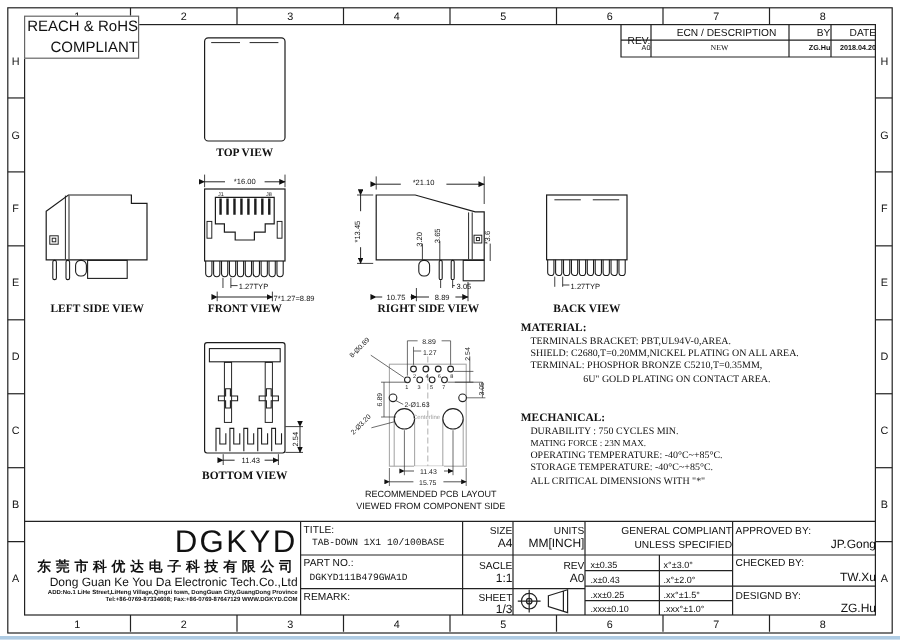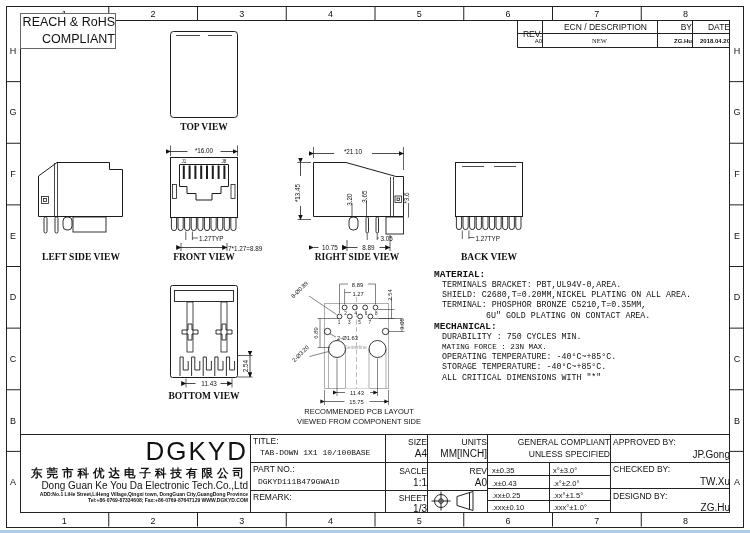--- a/index.html
+++ b/index.html
@@ -14,21 +14,21 @@
   .vlab{font-family:"Liberation Serif",serif;font-weight:bold;font-size:9.5px;fill:#111}
   .tinyp{font-family:"Liberation Sans",sans-serif;font-size:4.6px;fill:#222}
   .grayt{fill:#9a9a9a;font-family:"Liberation Sans",sans-serif;font-size:5px}
   
   .lbl{font-size:8.5px;line-height:10px}
   .val{font-size:10px;line-height:10px}
   .mono{font-family:"Liberation Mono",monospace;font-size:8px;line-height:9px}
   .tol{font-size:7.5px;line-height:9px}
   .rsm{font-size:6px;line-height:8px}
   .rser{font-family:"Liberation Serif",serif;font-size:6.5px;line-height:8px}
-  .mat{font-family:Liberation Mono, monospace}
+  .mat{font-family:Liberation Serif, serif}
   .mat-h{font-weight:bold;font-size:9.5px;line-height:11px}
   .mat-l{font-size:8.3px;line-height:10.2px;padding-left:8px;white-space:nowrap}
   .mat-i{padding-left:52px}
   .reach{border:1px solid #666;background:#fff;font-size:12.5px;line-height:16.5px}
   .logo{font-weight:normal;font-size:26px;line-height:31px;letter-spacing:2px}
   .cn{font-weight:bold;font-size:11.5px;line-height:13px;letter-spacing:4px;white-space:nowrap}
   .en{font-size:10px;line-height:11px;white-space:nowrap}
   .addr{font-weight:bold;font-size:5px;line-height:6.3px;white-space:nowrap}
   .blue-strip{left:0;bottom:0;width:750px;height:3px;background:#aecbe3}
 </style>
@@ -312,21 +312,21 @@
 <div class="abs rser c" style="left:542px;top:36.5px;width:115px;text-align:center">NEW</div>
 <div class="abs rsm c" style="left:657px;top:37px;width:35px;font-weight:bold">ZG.Hu</div>
 <div class="abs rsm c" style="left:692px;top:37px;width:38px;font-weight:bold">2018.04.20</div>
 
 <div class="abs mat" style="left:434px;top:269px;width:300px">
   <div class="mat-h">MATERIAL:</div>
   <div class="mat-l">TERMINALS BRACKET: PBT,UL94V-0,AREA.</div>
   <div class="mat-l">SHIELD: C2680,T=0.20MM,NICKEL  PLATING ON ALL AREA.</div>
   <div class="mat-l">TERMINAL: PHOSPHOR BRONZE  C5210,T=0.35MM,</div>
   <div class="mat-l mat-i">6U" GOLD PLATING ON CONTACT AREA.</div>
-  <div class="mat-h" style="margin-top:0">MECHANICAL:</div>
+  <div class="mat-h" style="margin-top:23px">MECHANICAL:</div>
   <div class="mat-l">DURABILITY : 750 CYCLES MIN.</div>
   <div class="mat-l" style="font-size:7.6px">MATING FORCE : 23N MAX.</div>
   <div class="mat-l">OPERATING TEMPERATURE:  -40°C~+85°C.</div>
   <div class="mat-l">STORAGE TEMPERATURE:  -40°C~+85°C.</div>
   <div class="mat-l">ALL CRITICAL DIMENSIONS WITH "*"</div>
 </div>
 
 <div class="abs" style="left:22px;top:436px;width:226px">
   <div class="logo c">DGKYD</div>
   <div class="cn c">东莞市科优达电子科技有限公司</div>

